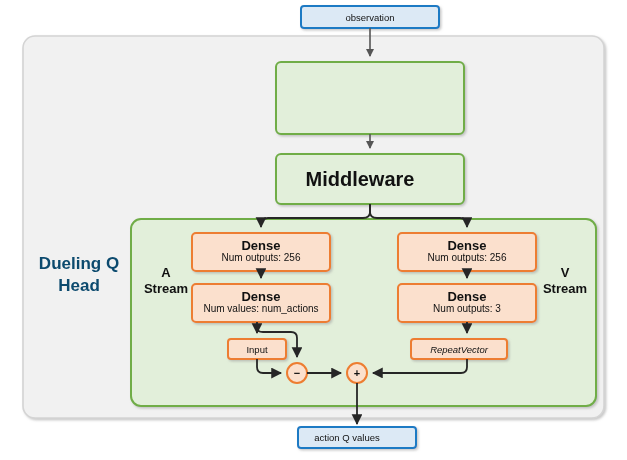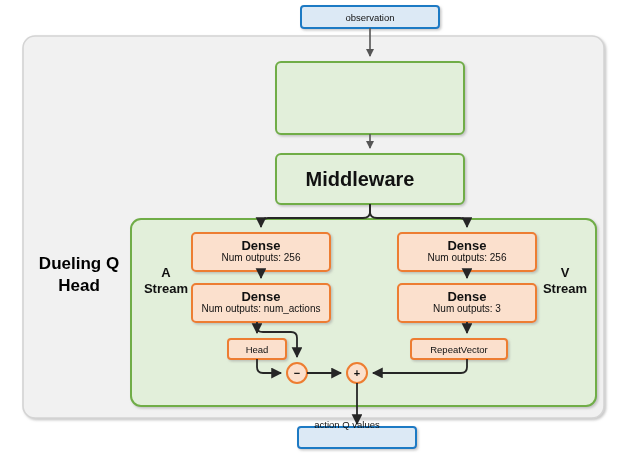--- a/index.html
+++ b/index.html
@@ -8,21 +8,21 @@
   #stage{position:relative;width:627px;height:460px;background:#ffffff;}
   svg{position:absolute;left:0;top:0;width:627px;height:460px;}
   .boxlabel{position:absolute;display:flex;align-items:center;justify-content:center;
             text-align:center;pointer-events:none;}
   .t-io{font-size:9.5px;color:#111111;}
   .t-big{font-size:20px;font-weight:bold;color:#111111;}
   .t-dense-title{font-size:13px;font-weight:bold;color:#111111;line-height:12px;}
   .t-dense-sub{font-size:10px;color:#111111;line-height:12px;}
   .t-small{font-size:9.5px;color:#111111;}
   .t-stream{font-size:13px;font-weight:bold;color:#111111;line-height:16px;}
-  .t-head{font-size:17px;font-weight:bold;color:#000000;line-height:22px;}
+  .t-head{font-size:17px;font-weight:bold;color:#0c4a6e;line-height:22px;}
   .t-op{font-size:11px;color:#111111;font-weight:bold;}
   .stack{display:block;}
 </style>
 </head>
 <body>
 
 <div id="stage">
 
   <svg viewBox="0 0 627 460">
     <defs>
@@ -92,50 +92,50 @@
 
   <div class="boxlabel t-big" style="left:276px;top:154px;width:168px;height:50px;">Middleware</div>
 
   <div class="boxlabel" style="left:192px;top:233px;width:138px;height:38px;flex-direction:column;">
     <span class="t-dense-title stack">Dense</span>
     <span class="t-dense-sub stack">Num outputs: 256</span>
   </div>
 
   <div class="boxlabel" style="left:192px;top:284px;width:138px;height:38px;flex-direction:column;">
     <span class="t-dense-title stack">Dense</span>
-    <span class="t-dense-sub stack">Num outputs: num_actions</span>
+    <span class="t-dense-sub stack">Num values: num_actions</span>
   </div>
 
   <div class="boxlabel" style="left:398px;top:233px;width:138px;height:38px;flex-direction:column;">
     <span class="t-dense-title stack">Dense</span>
     <span class="t-dense-sub stack">Num outputs: 256</span>
   </div>
 
   <div class="boxlabel" style="left:398px;top:284px;width:138px;height:38px;flex-direction:column;">
     <span class="t-dense-title stack">Dense</span>
     <span class="t-dense-sub stack">Num outputs: 3</span>
   </div>
 
-  <div class="boxlabel t-small" style="left:228px;top:339px;width:58px;height:20px;">Head</div>
+  <div class="boxlabel t-small" style="left:228px;top:339px;width:58px;height:20px;">Input</div>
 
-  <div class="boxlabel t-small" style="left:411px;top:339px;width:96px;height:20px;">RepeatVector</div>
+  <div class="boxlabel t-small" style="left:411px;top:339px;width:96px;height:20px;font-style:italic;">RepeatVector</div>
 
   <div class="boxlabel t-op" style="left:287px;top:363px;width:20px;height:20px;">−</div>
 
   <div class="boxlabel t-op" style="left:347px;top:363px;width:20px;height:20px;">+</div>
 
   <div class="boxlabel" style="left:24px;top:245px;width:110px;height:60px;flex-direction:column;">
     <span class="t-head stack">Dueling Q Head</span>
   </div>
 
   <div class="boxlabel" style="left:137px;top:262px;width:58px;height:38px;flex-direction:column;">
     <span class="t-stream stack">A</span>
     <span class="t-stream stack">Stream</span>
   </div>
 
   <div class="boxlabel" style="left:536px;top:262px;width:58px;height:38px;flex-direction:column;">
     <span class="t-stream stack">V</span>
     <span class="t-stream stack">Stream</span>
   </div>
 
-  <div class="boxlabel t-io" style="left:298px;top:414px;width:98px;height:21px;">action Q values</div>
+  <div class="boxlabel t-io" style="left:298px;top:427px;width:98px;height:21px;">action Q values</div>
 
 </div>
 
 </body></html>

